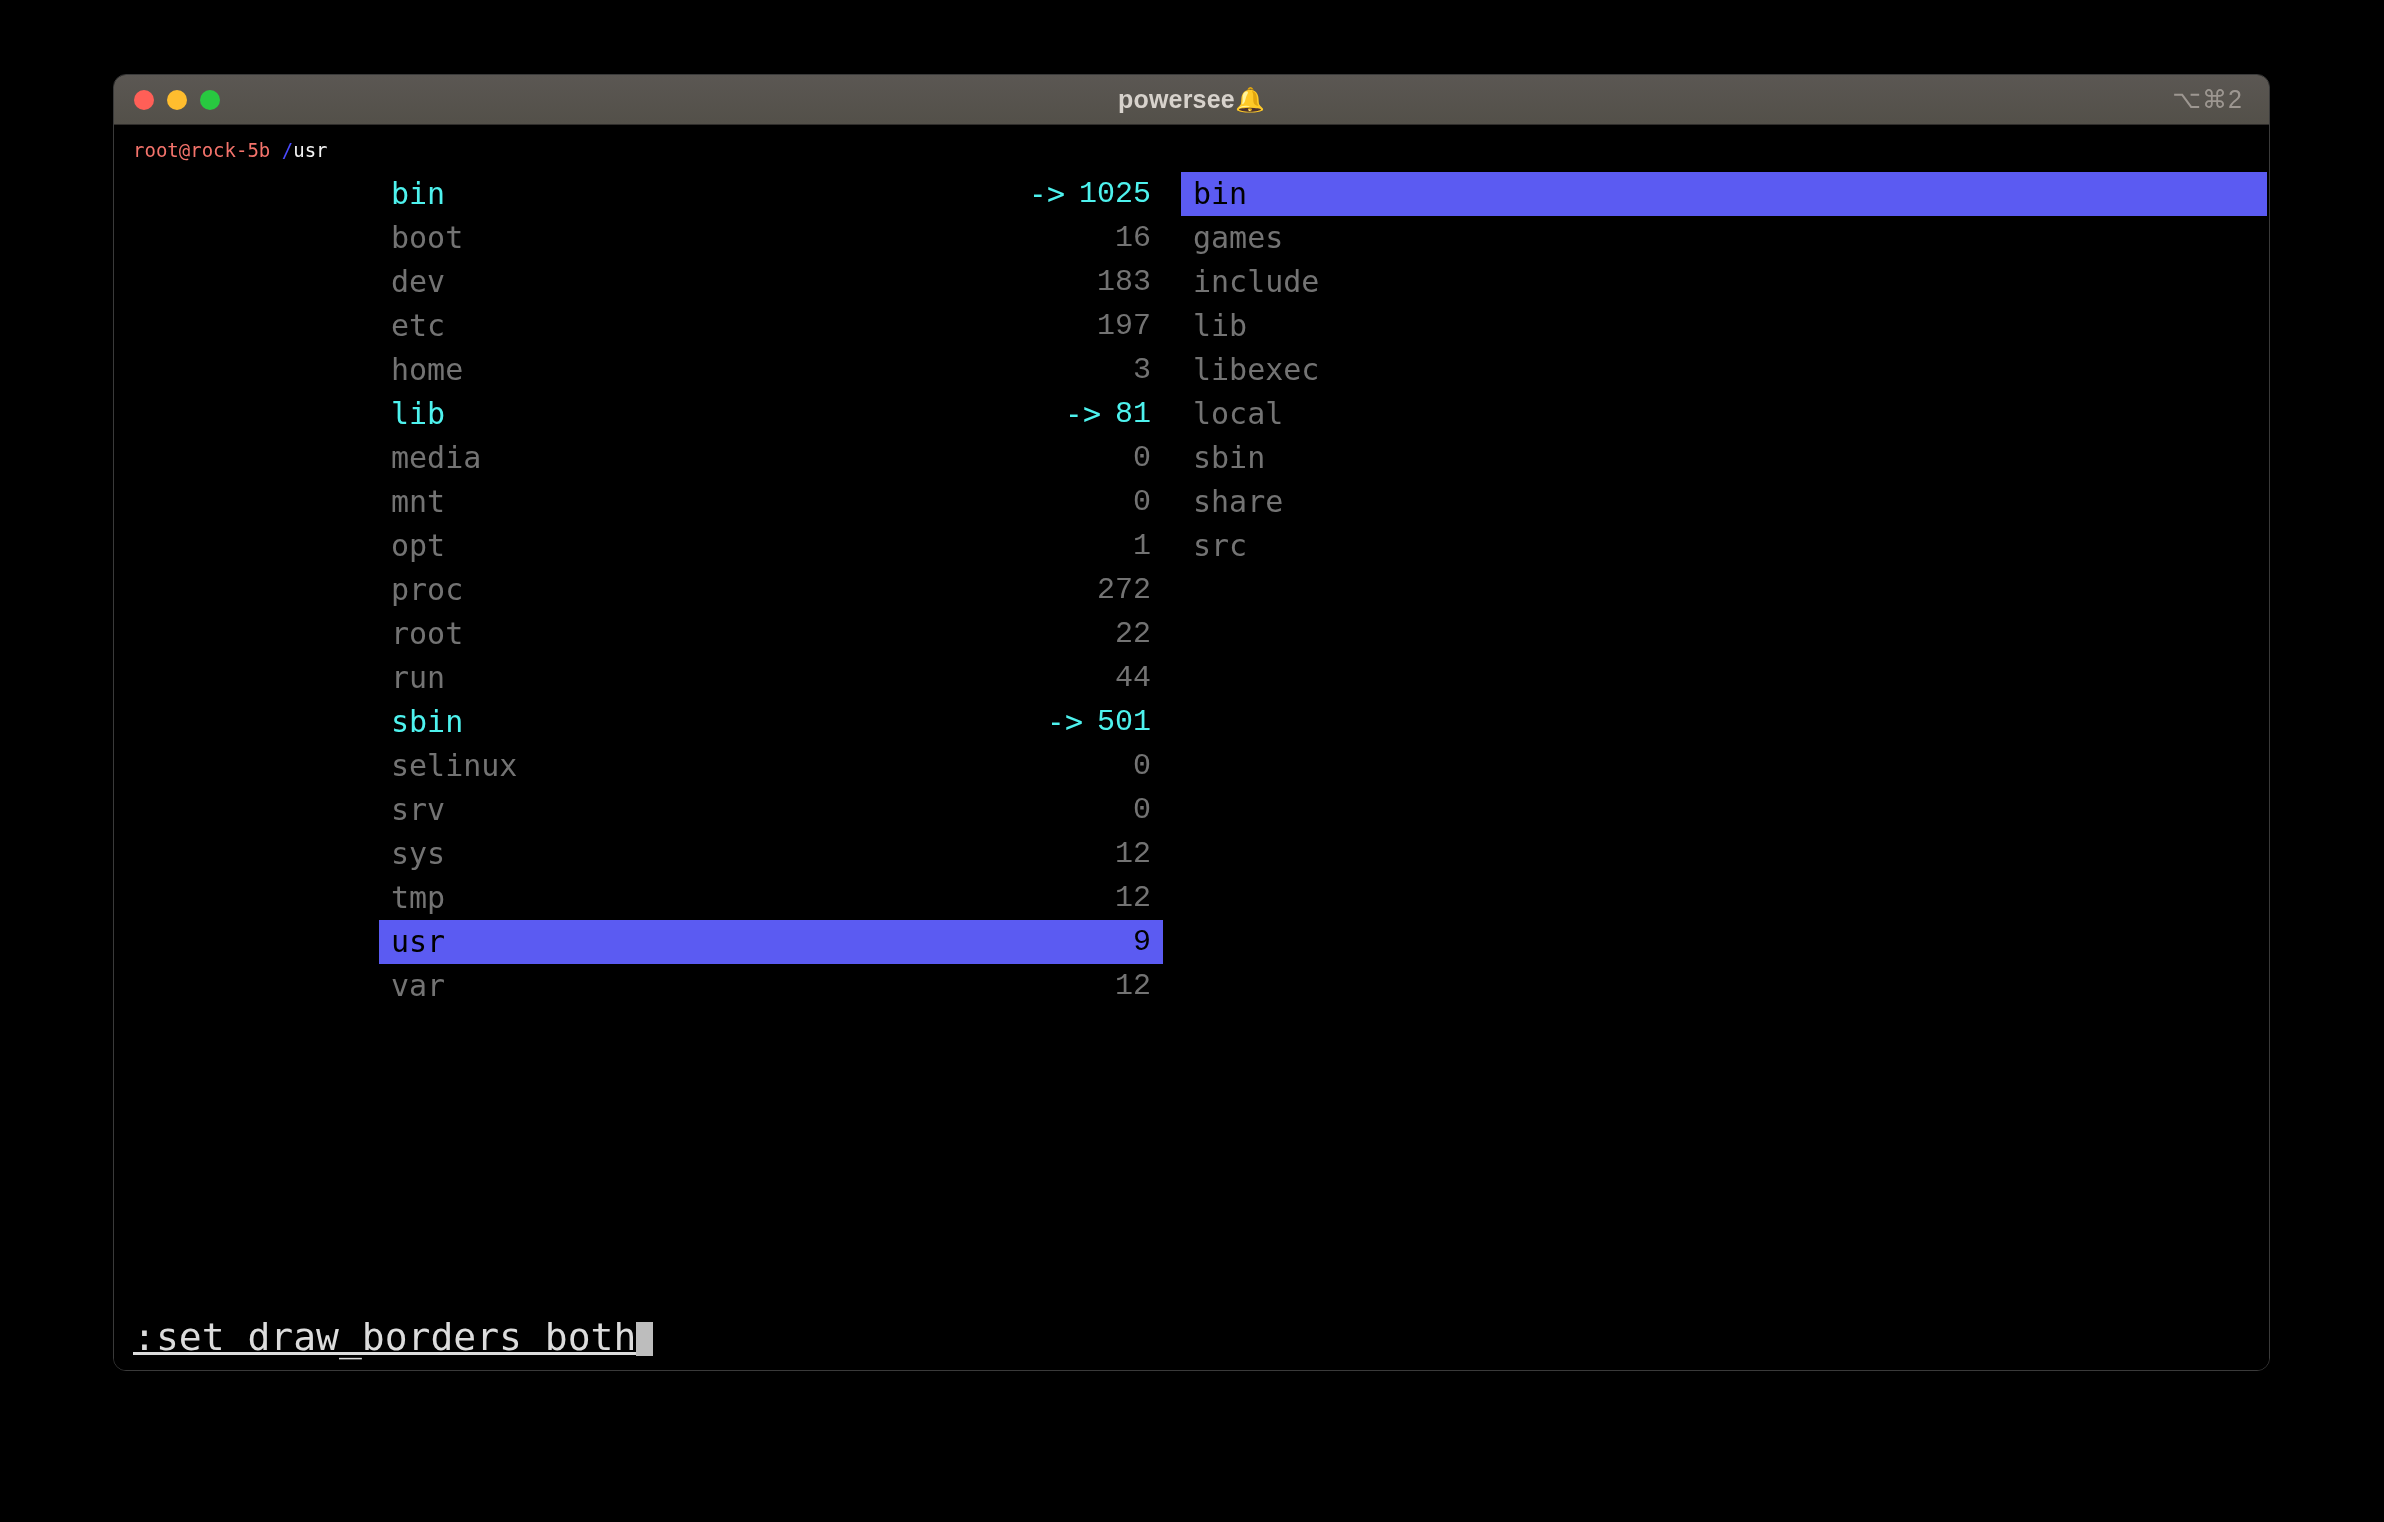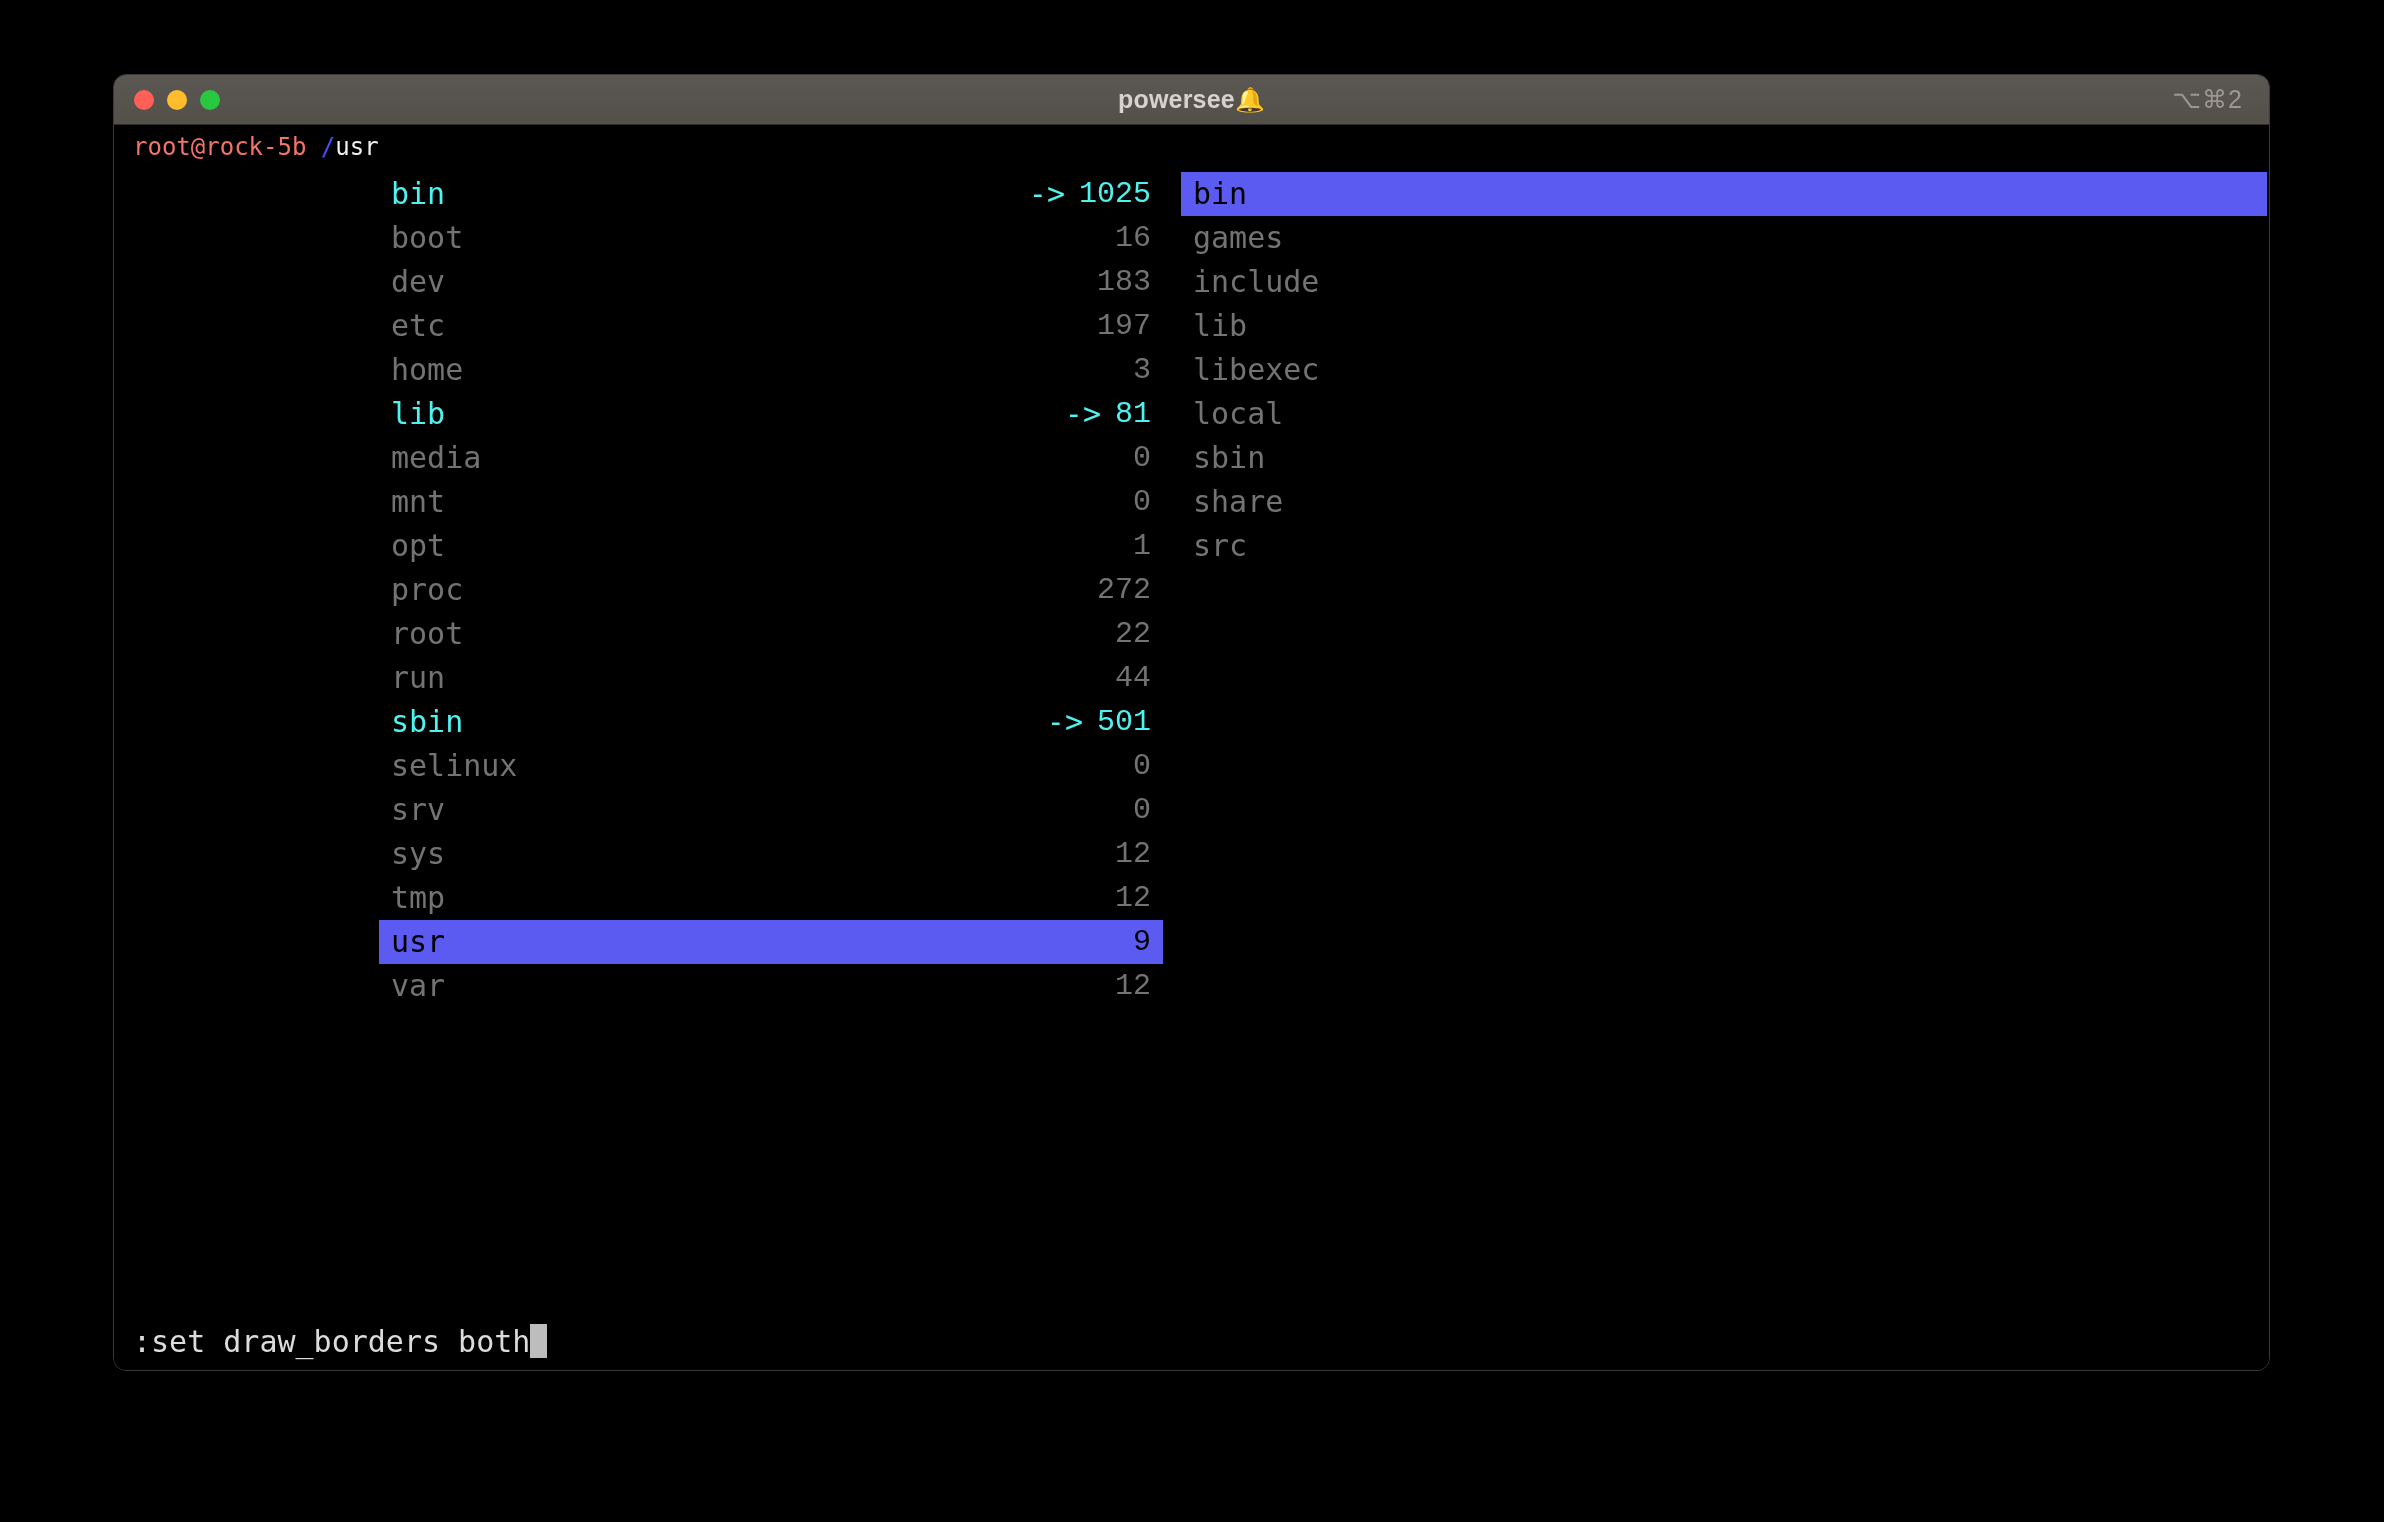--- a/index.html
+++ b/index.html
@@ -89,23 +89,23 @@
     background: #000000;
     height: calc(100% - 49px);
     font-family: "DejaVu Sans Mono", "Liberation Mono", monospace;
     font-size: 30px;
   }
 
   
   #promptline {
     position: absolute;
     left: 19px;
-    top: 8px;
+    top: 14px;
     white-space: pre;
-    font-size: 24px;
+    font-size: 19px;
     letter-spacing: 0px;
   }
   .p-user { color: #f4736b; }
   .p-slash { color: #4a4aff; }
   .p-path  { color: #f2f2f2; }
 
   
   #panes {
     position: absolute;
     left: 0;
@@ -156,22 +156,23 @@
   .row.sel .name,
   .row.sel .count,
   .row.sel .arrow { color: #000000; }
 
   
   #cmdline {
     position: absolute;
     left: 19px;
     bottom: 12px;
     white-space: pre;
-    font-size: 30px;
+    font-size: 38px;
     color: #dcdcdc;
+    text-decoration: underline;
   }
   #cursor {
     display: inline-block;
     width: 17px;
     height: 34px;
     background: #bdbdbd;
     vertical-align: -6px;
   }
 </style>
 </head>

